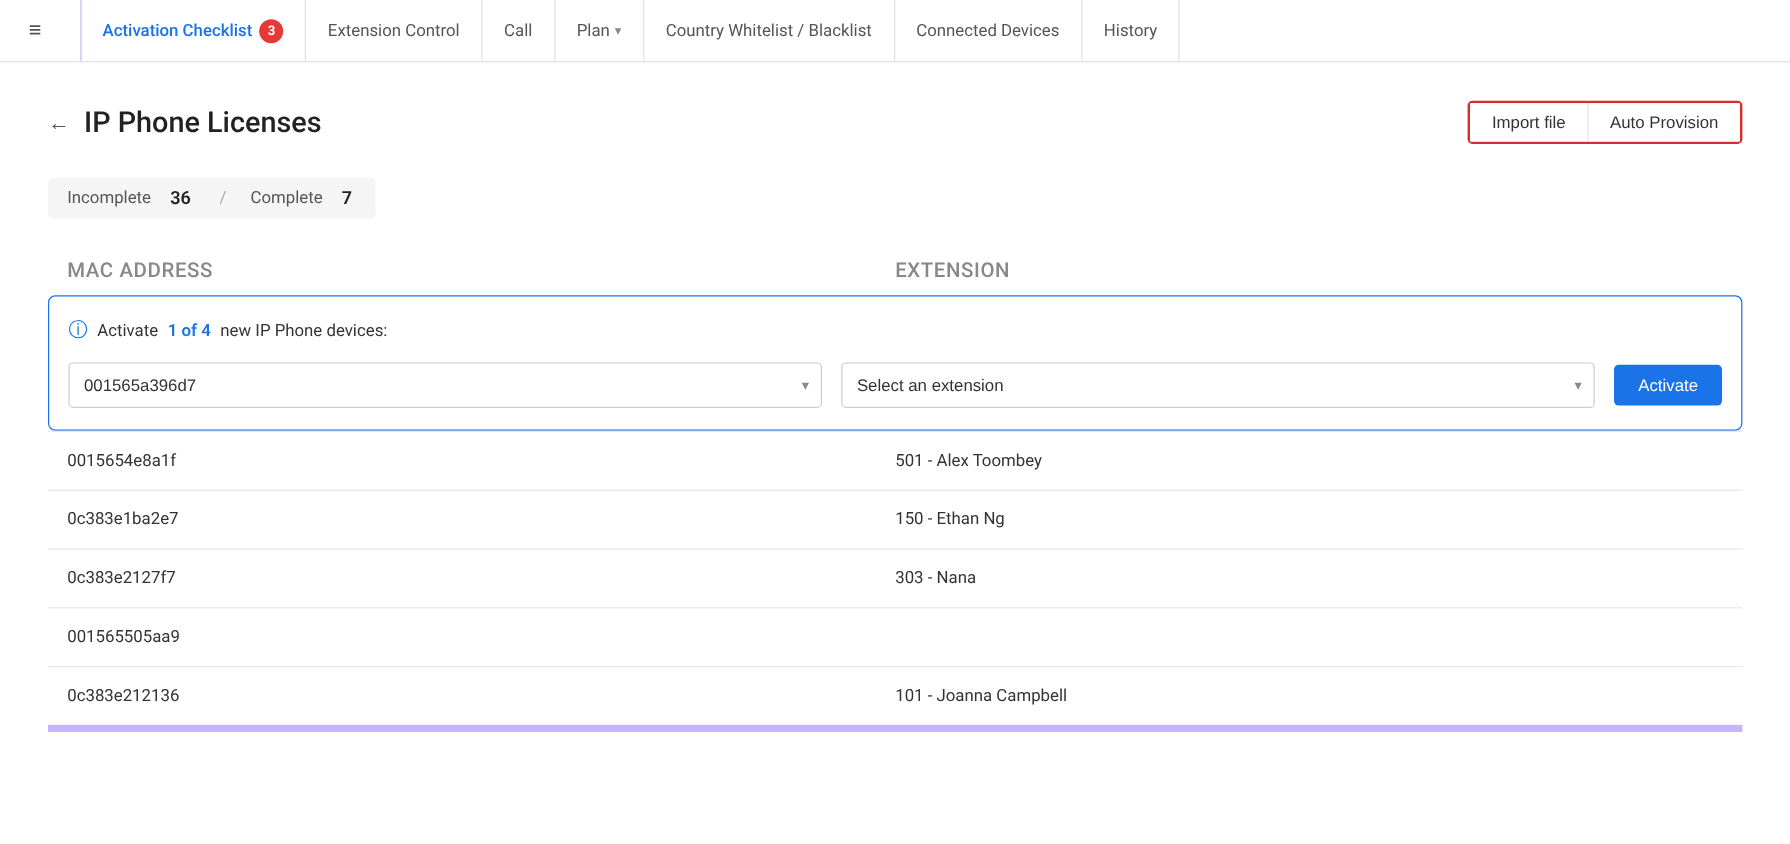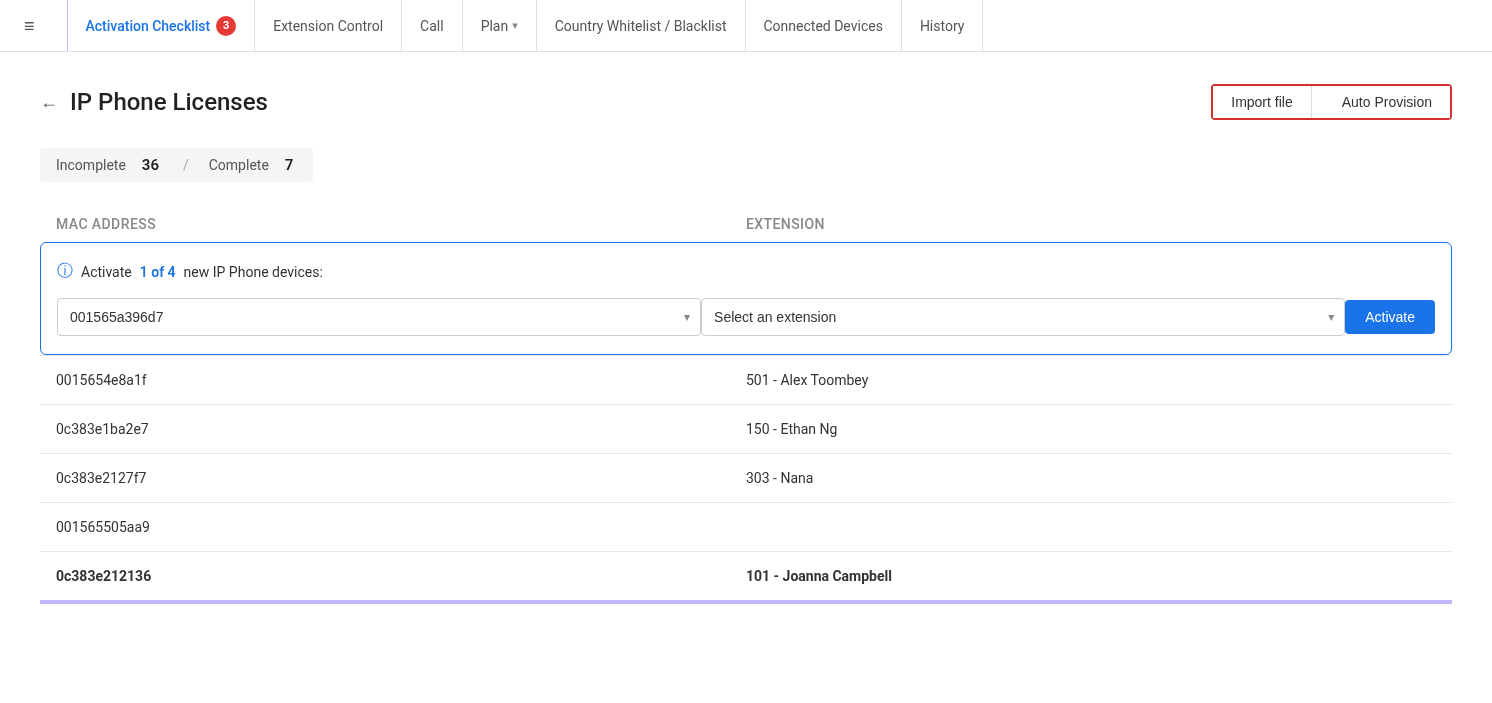--- a/index.html
+++ b/index.html
@@ -92,21 +92,21 @@
       text-decoration: none;
     }
     .page-title {
       font-size: 24px;
       font-weight: 500;
       color: #222;
     }
 
     .header-actions {
       display: flex;
-      gap: 12px;
+      gap: 0;
       border: 2.5px solid #d32f2f;
       border-radius: 4px;
     }
     .header-btn {
       padding: 8px 18px;
       border: none;
       background: #fff;
       cursor: pointer;
       font-size: 14px;
       color: #333;
@@ -129,21 +129,21 @@
     .stat-label { color: #555; font-size: 14px; }
     .stat-value { font-weight: 600; font-size: 15px; color: #222; margin: 0 4px; }
     .stat-separator { color: #aaa; margin: 0 8px; }
 
     
     .table-header {
       display: grid;
       grid-template-columns: 1fr 1fr;
       padding: 10px 16px;
       color: #888;
-      font-size: 14px;
+      font-size: 17px;
       font-weight: 500;
       text-transform: uppercase;
       letter-spacing: 0.03em;
     }
 
     
     .active-row {
       border: 1.5px solid #1a73e8;
       border-radius: 6px;
       padding: 18px 16px;
@@ -163,20 +163,21 @@
     .activate-header .text {
       color: #333;
     }
     .activate-header .highlight-blue {
       color: #1a73e8;
       font-weight: 600;
     }
     .activate-controls {
       display: grid;
       grid-template-columns: 1fr 1fr auto;
+      gap: 16px;
       align-items: center;
     }
     .select-wrapper {
       position: relative;
       border: 1px solid #ccc;
       border-radius: 4px;
       background: #fff;
       display: flex;
       align-items: center;
       height: 38px;
@@ -215,22 +216,21 @@
 
     
     .data-row {
       display: grid;
       grid-template-columns: 1fr 1fr;
       padding: 16px 16px;
       border-top: 1px solid #e8e8e8;
       align-items: center;
     }
     .data-row:last-child {
-      border-bottom: 4px solid #c4b5fd;
-      font-weight: bold;
+      border-bottom: 6px solid #c4b5fd;
     }
     .cell {
       font-size: 14px;
       color: #333;
     }
   </style>
 </head>
 <body>
 
 <nav class="top-nav">

